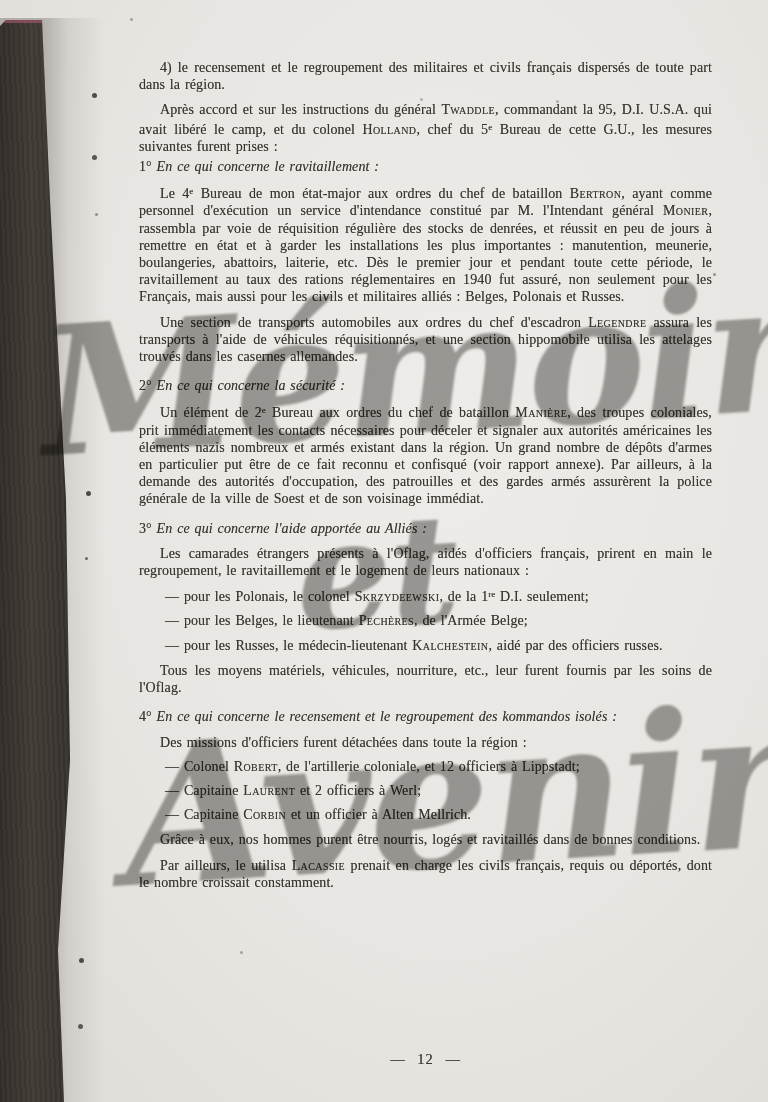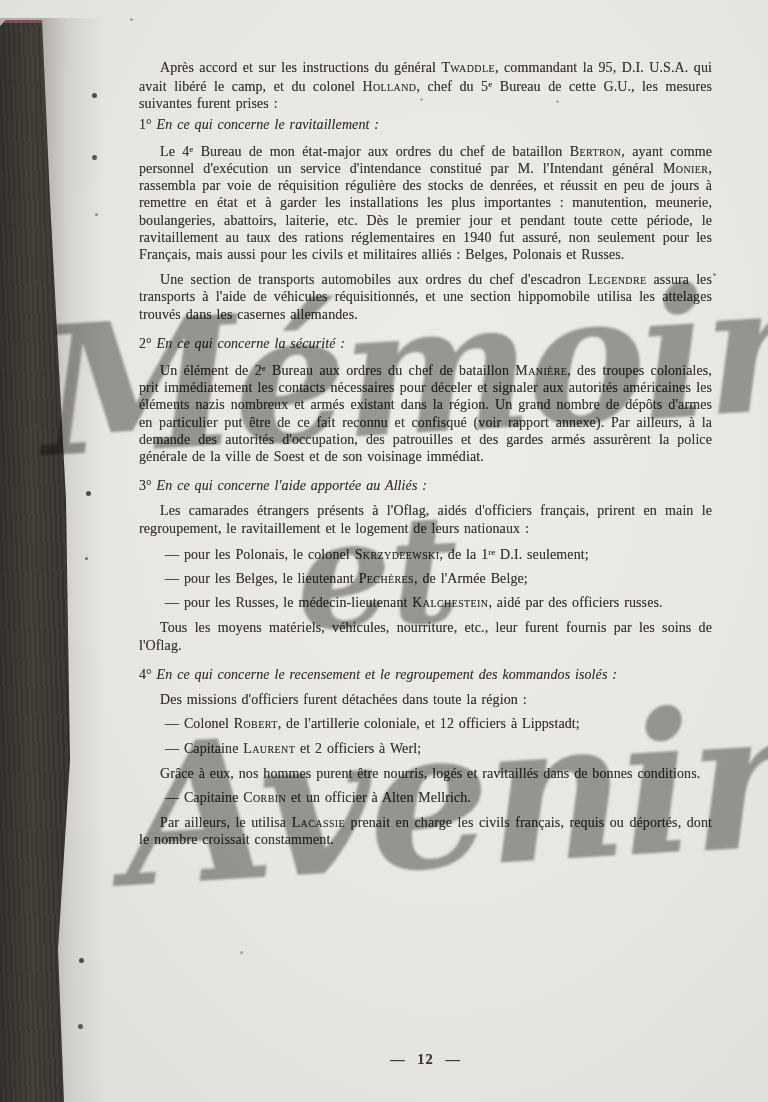--- a/index.html
+++ b/index.html
@@ -67,51 +67,51 @@
   }
   .wm-1 { left:40px;  top:278px; font-size:178px; letter-spacing:-4px; transform:rotate(-3.5deg); }
   .wm-2 { left:296px; top:497px; font-size:150px; letter-spacing:-2px; transform:rotate(-3deg); }
   .wm-3 { left:123px; top:702px; font-size:192px; letter-spacing:-4px; transform:rotate(-3.5deg); }
   
   .footer {
     position:absolute; left:139px; top:1051px; width:573px;
     text-align:center; font-size:14.5px; color:#39352f;
     letter-spacing:1px; word-spacing:7px;
     text-shadow:0 0 0.5px rgba(57,51,45,0.55);
-    font-weight:bold;
   }
 </style>
 </head>
 <body>
 
 <div class="page">
   <div class="gutter"></div>
   <div class="gutter-top-edge"></div>
   <div class="gutter-shadow"></div>
   <div class="specks"></div>
 
   <div class="doc">
+      <div class="blk p"><span>4) le recensement et le regroupement des militaires et civils français dispersés de toute part dans la région.</span></div>
       <div class="blk p"><span>Après accord et sur les instructions du général </span><span class="sc">Twaddle</span><span>, commandant la 95, D.I. U.S.A. qui avait libéré le camp, et du colonel </span><span class="sc">Holland</span><span>, chef du 5</span><span class="sup">e</span><span> Bureau de cette G.U., les mesures suivantes furent prises&nbsp;:</span></div>
       <div class="blk h tight"><span>1° </span><span class="it">En ce qui concerne le ravitaillement&nbsp;:</span></div>
       <div class="blk p"><span>Le 4</span><span class="sup">e</span><span> Bureau de mon état-major aux ordres du chef de bataillon </span><span class="sc">Bertron</span><span>, ayant comme personnel d'exécution un service d'intendance constitué par M. l'Intendant général </span><span class="sc">Monier</span><span>, rassembla par voie de réquisition régulière des stocks de denrées, et réussit en peu de jours à remettre en état et à garder les installations les plus importantes&nbsp;: manutention, meunerie, boulangeries, abattoirs, laiterie, etc. Dès le premier jour et pendant toute cette période, le ravitaillement au taux des rations réglementaires en 1940 fut assuré, non seulement pour les Français, mais aussi pour les civils et militaires alliés&nbsp;: Belges, Polonais et Russes.</span></div>
       <div class="blk p"><span>Une section de transports automobiles aux ordres du chef d'escadron </span><span class="sc">Legendre</span><span> assura les transports à l'aide de véhicules réquisitionnés, et une section hippomobile utilisa les attelages trouvés dans les casernes allemandes.</span></div>
       <div class="blk h"><span>2° </span><span class="it">En ce qui concerne la sécurité&nbsp;:</span></div>
       <div class="blk p"><span>Un élément de 2</span><span class="sup">e</span><span> Bureau aux ordres du chef de bataillon </span><span class="sc">Manière</span><span>, des troupes coloniales, prit immédiatement les contacts nécessaires pour déceler et signaler aux autorités américaines les éléments nazis nombreux et armés existant dans la région. Un grand nombre de dépôts d'armes en particulier put être de ce fait reconnu et confisqué (voir rapport annexe). Par ailleurs, à la demande des autorités d'occupation, des patrouilles et des gardes armés assurèrent la police générale de la ville de Soest et de son voisinage immédiat.</span></div>
       <div class="blk h"><span>3° </span><span class="it">En ce qui concerne l'aide apportée au Alliés&nbsp;:</span></div>
       <div class="blk p"><span>Les camarades étrangers présents à l'Oflag, aidés d'officiers français, prirent en main le regroupement, le ravitaillement et le logement de leurs nationaux&nbsp;:</span></div>
       <div class="blk li"><span>— pour les Polonais, le colonel </span><span class="sc">Skrzydeewski</span><span>, de la 1</span><span class="sup">re</span><span> D.I. seulement;</span></div>
       <div class="blk li"><span>— pour les Belges, le lieutenant </span><span class="sc">Pechères</span><span>, de l'Armée Belge;</span></div>
       <div class="blk li"><span>— pour les Russes, le médecin-lieutenant </span><span class="sc">Kalchestein</span><span>, aidé par des officiers russes.</span></div>
       <div class="blk p"><span>Tous les moyens matériels, véhicules, nourriture, etc., leur furent fournis par les soins de l'Oflag.</span></div>
       <div class="blk h"><span>4° </span><span class="it">En ce qui concerne le recensement et le regroupement des kommandos isolés&nbsp;:</span></div>
       <div class="blk p"><span>Des missions d'officiers furent détachées dans toute la région&nbsp;:</span></div>
       <div class="blk li"><span>— Colonel </span><span class="sc">Robert</span><span>, de l'artillerie coloniale, et 12 officiers à Lippstadt;</span></div>
       <div class="blk li"><span>— Capitaine </span><span class="sc">Laurent</span><span> et 2 officiers à Werl;</span></div>
+      <div class="blk li"><span>— Capitaine </span><span class="sc">Corbin</span><span> et un officier à Alten Mellrich.</span></div>
       <div class="blk p"><span>Grâce à eux, nos hommes purent être nourris, logés et ravitaillés dans de bonnes conditions.</span></div>
-      <div class="blk li"><span>— Capitaine </span><span class="sc">Corbin</span><span> et un officier à Alten Mellrich.</span></div>
       <div class="blk p"><span>Par ailleurs, le utilisa </span><span class="sc">Lacassie</span><span> prenait en charge les civils français, requis ou déportés, dont le nombre croissait constamment.</span></div>
     </div>
 
   <div class="wm wm-1">Mémoire</div>
   <div class="wm wm-2">et</div>
   <div class="wm wm-3">Avenir</div>
 
   <div class="footer">— 12 —</div>
 </div>
 

